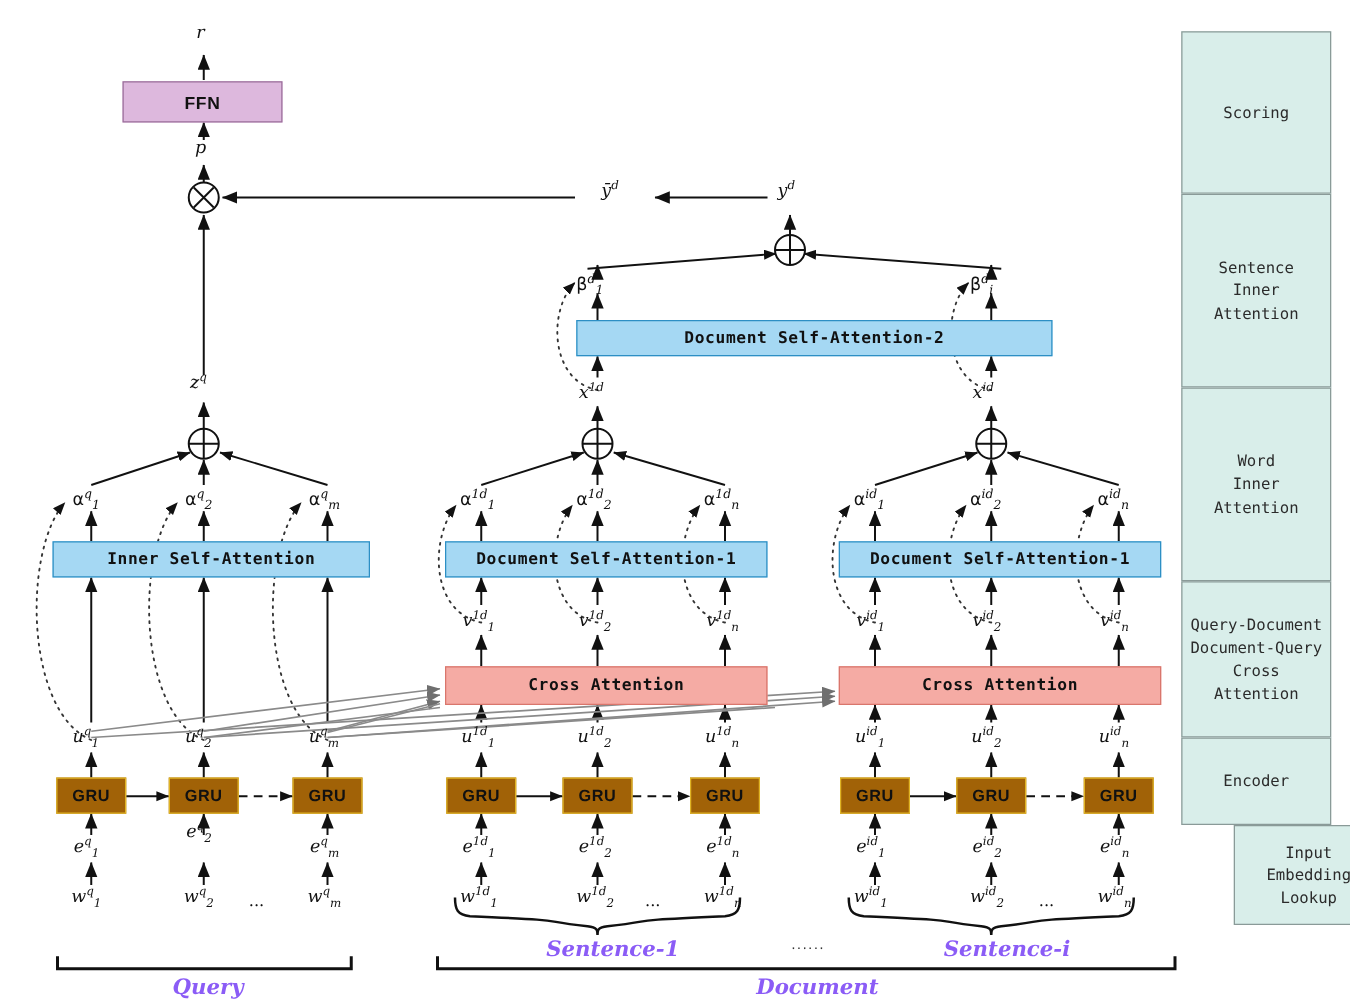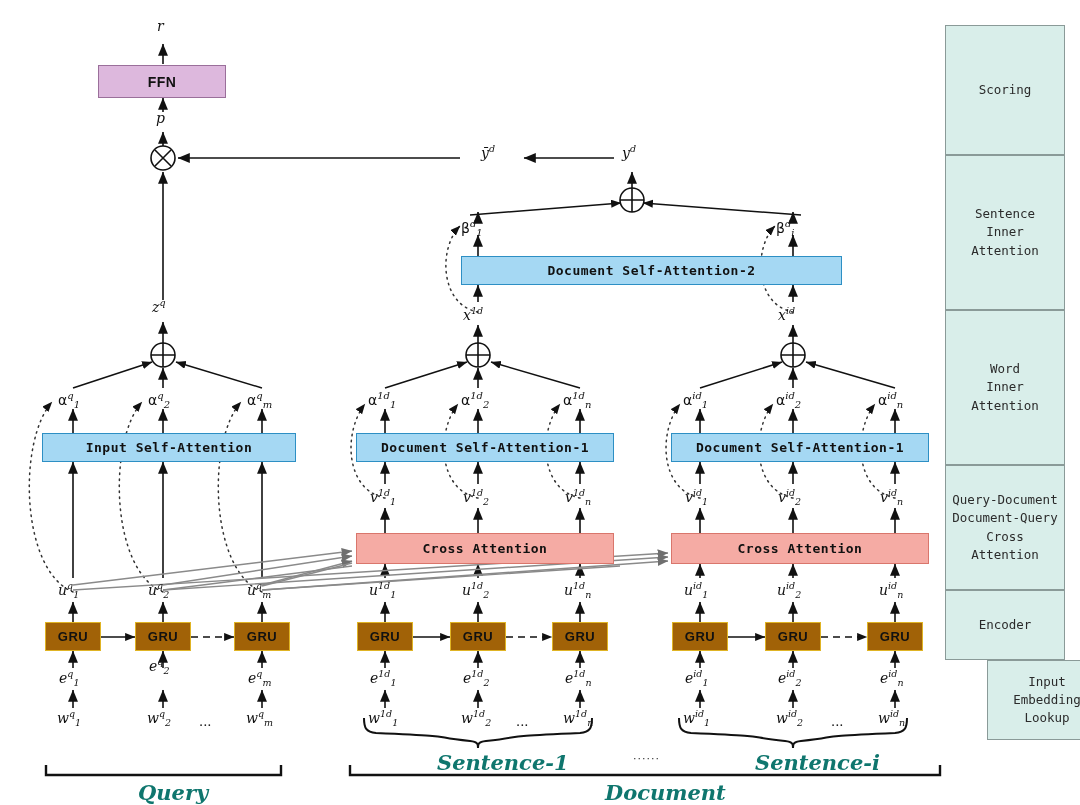--- a/index.html
+++ b/index.html
@@ -21,21 +21,21 @@
 
   .lbl{position:absolute;white-space:nowrap;font-family:"DejaVu Serif",serif;
        font-style:italic;font-size:14px;color:#111;}
   .lbl sup{font-style:italic;font-size:9.5px;vertical-align:super;}
   .lbl sub{font-style:italic;font-size:9.5px;vertical-align:sub;}
   .lbl.greek{font-family:"DejaVu Sans",sans-serif;font-style:normal;font-size:14px;}
   .lbl.greek sup{font-style:italic;font-family:"DejaVu Serif",serif;font-size:10px;}
   .lbl.greek sub{font-style:italic;font-family:"DejaVu Serif",serif;font-size:10px;}
 
   .brace-lbl{position:absolute;white-space:nowrap;font-family:"DejaVu Serif",serif;
-     font-style:italic;font-weight:bold;font-size:21px;color:#0f766e;}
+     font-style:italic;font-weight:bold;font-size:17px;color:#8b5cf6;}
   .ellipsis{position:absolute;font-family:"DejaVu Serif",serif;font-size:13px;color:#111;}
   .ellipsis-dots{position:absolute;font-family:"DejaVu Sans",sans-serif;font-size:11px;color:#333;letter-spacing:1px;}
 </style>
 </head>
 <body>
 
 <div id="stage">
 
   <svg id="svg-layer" viewBox="0 0 1080 805">
     <defs>
@@ -259,21 +259,21 @@
              C793,742 793,744 793,748 C793,744 793,742 801,741
              C847,736 805,737 895,733 C905,732 907,728 907,718" fill="none" stroke="#111" stroke-width="2"></path>
 
     <path d="M46,765 L46,775 L281,775 L281,765" fill="none" stroke="#111" stroke-width="2.4"></path>
 
     <path d="M350,765 L350,775 L940,775 L940,765" fill="none" stroke="#111" stroke-width="2.4"></path>
   </svg>
 
   <div class="node blk blk-ffn" style="left:98px;top:65px;width:128px;height:33px;">FFN</div>
 
-  <div class="node blk blk-att" style="left:42px;top:433px;width:254px;height:29px;">Input Self-Attention</div>
+  <div class="node blk blk-att" style="left:42px;top:433px;width:254px;height:29px;">Inner Self-Attention</div>
 
   <div class="node blk blk-att" style="left:356px;top:433px;width:258px;height:29px;">Document Self-Attention-1</div>
 
   <div class="node blk blk-att" style="left:671px;top:433px;width:258px;height:29px;">Document Self-Attention-1</div>
 
   <div class="node blk blk-att" style="left:445px;top:256px;width:381px;height:29px;margin-left:16px;">Document Self-Attention-2</div>
 
   <div class="node blk blk-cross" style="left:356px;top:533px;width:258px;height:31px;">Cross Attention</div>
 
   <div class="node blk blk-cross" style="left:671px;top:533px;width:258px;height:31px;">Cross Attention</div>

